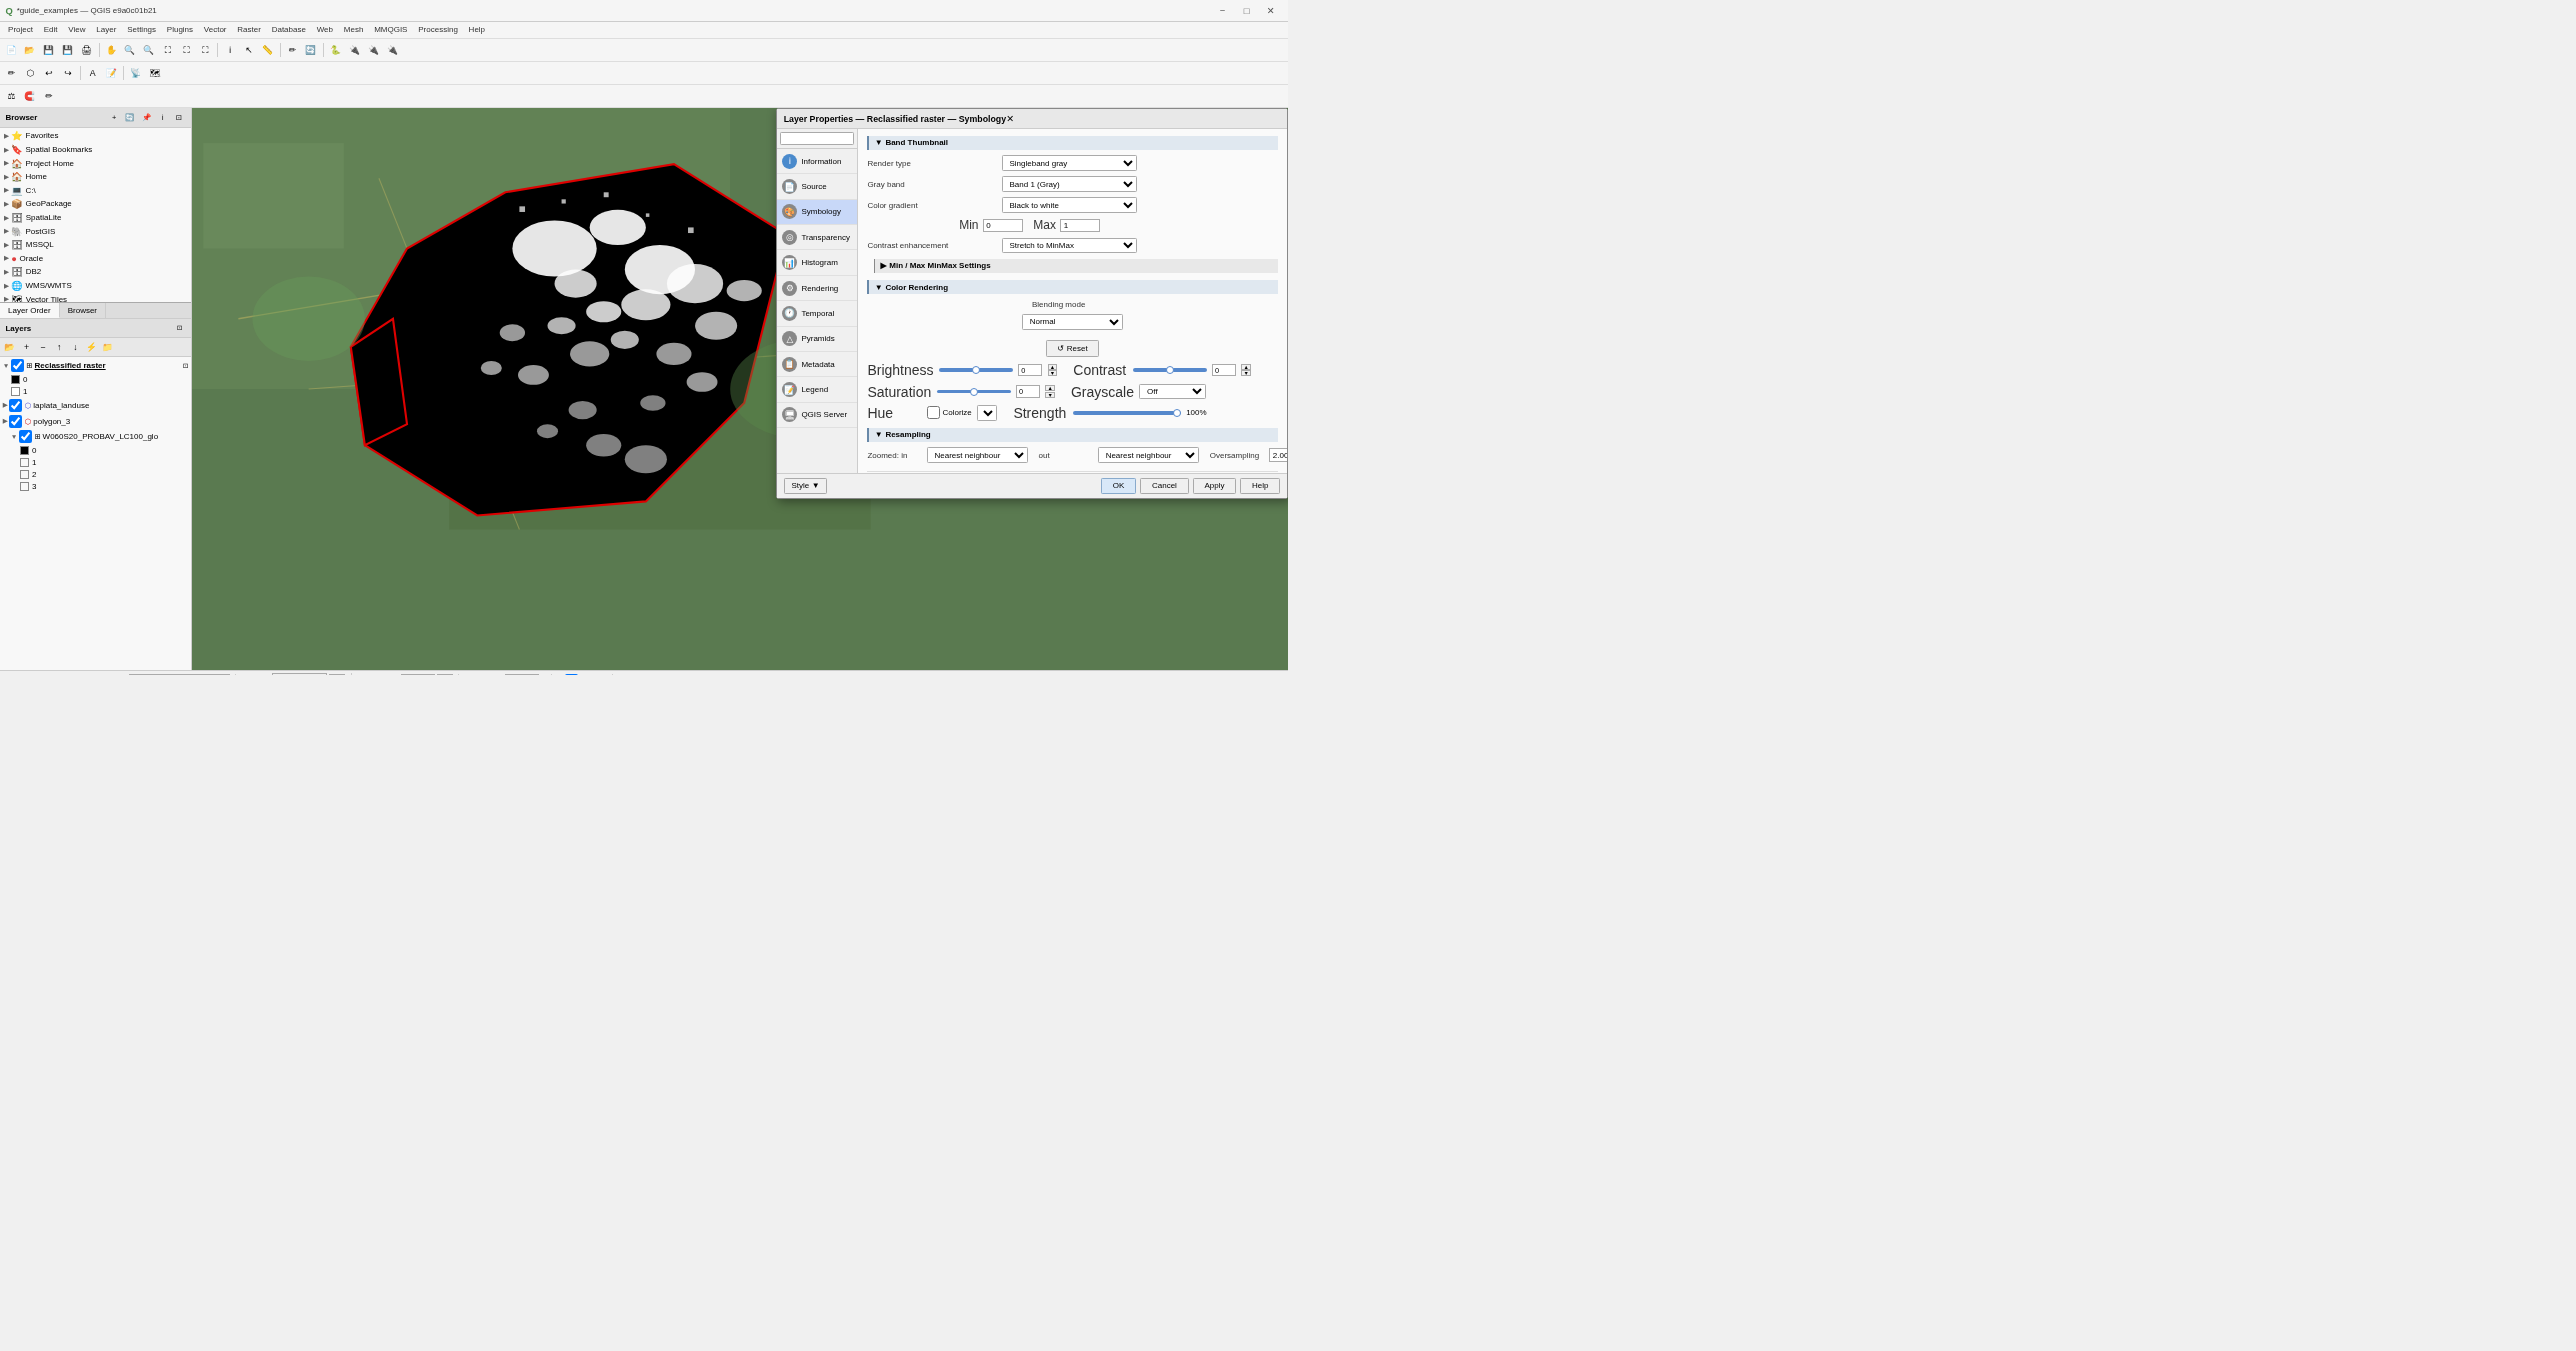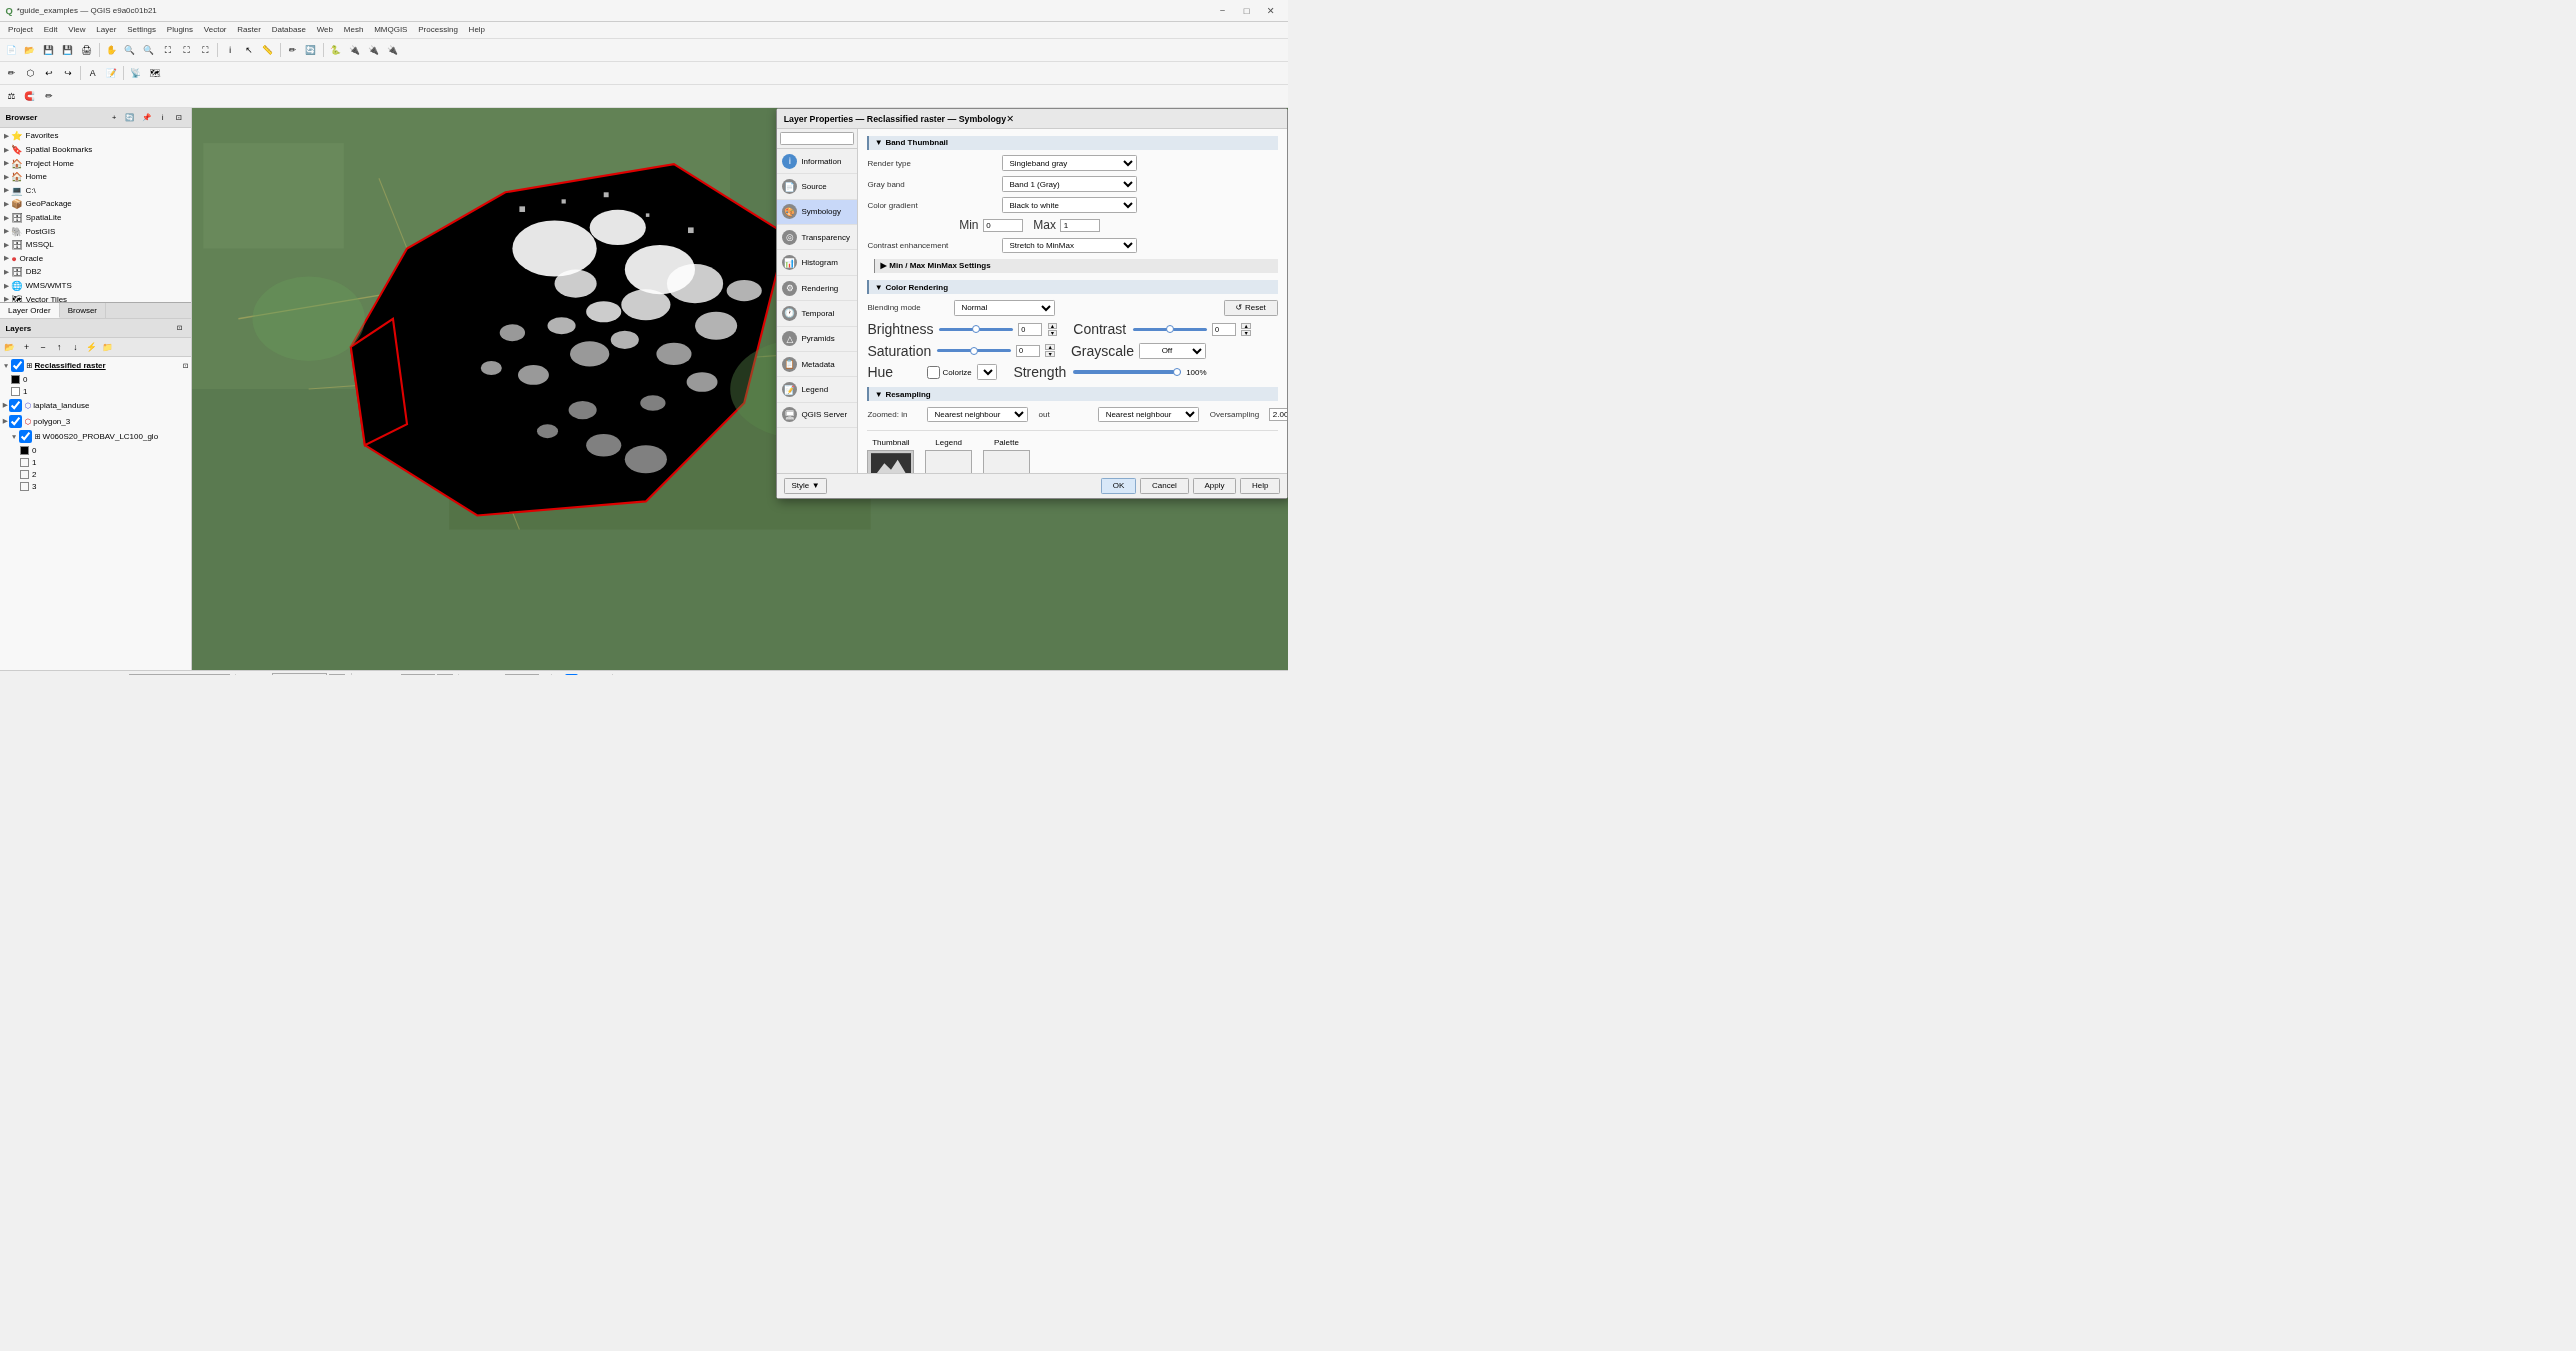--- a/index.html
+++ b/index.html
@@ -249,21 +249,21 @@
     select.form-select {
       border: 0.7px solid #aaa;
       background: white;
       padding: 1.3px 2.7px;
       font-size: 8px;
       border-radius: 1.3px;
       cursor: pointer;
     }
     .form-select-wide { min-width: 135px; margin-left: 48px; }
     .form-select-med { min-width: 101px; }
-    .form-select-sm { min-width: 67px; text-align: center; }
+    .form-select-sm { min-width: 67px; }
 
     
     .minmax-row {
       display: flex;
       align-items: center;
       margin-bottom: 5.4px;
       gap: 10.8px;
     }
     .minmax-group { display: flex; align-items: center; gap: 4px; }
     .minmax-label { font-size: 12px; color: #333; }
@@ -298,20 +298,21 @@
       display: flex; align-items: center; justify-content: center;
       padding: 0;
     }
 
     
     .blend-row {
       display: flex;
       align-items: center;
       gap: 5.4px;
       margin-bottom: 5.4px;
+      flex-direction: column;
     }
 
     
     .hue-row {
       display: flex;
       align-items: center;
       gap: 5.4px;
       margin-bottom: 5.4px;
     }
     .checkbox-wrap { display: flex; align-items: center; gap: 2.7px; }

